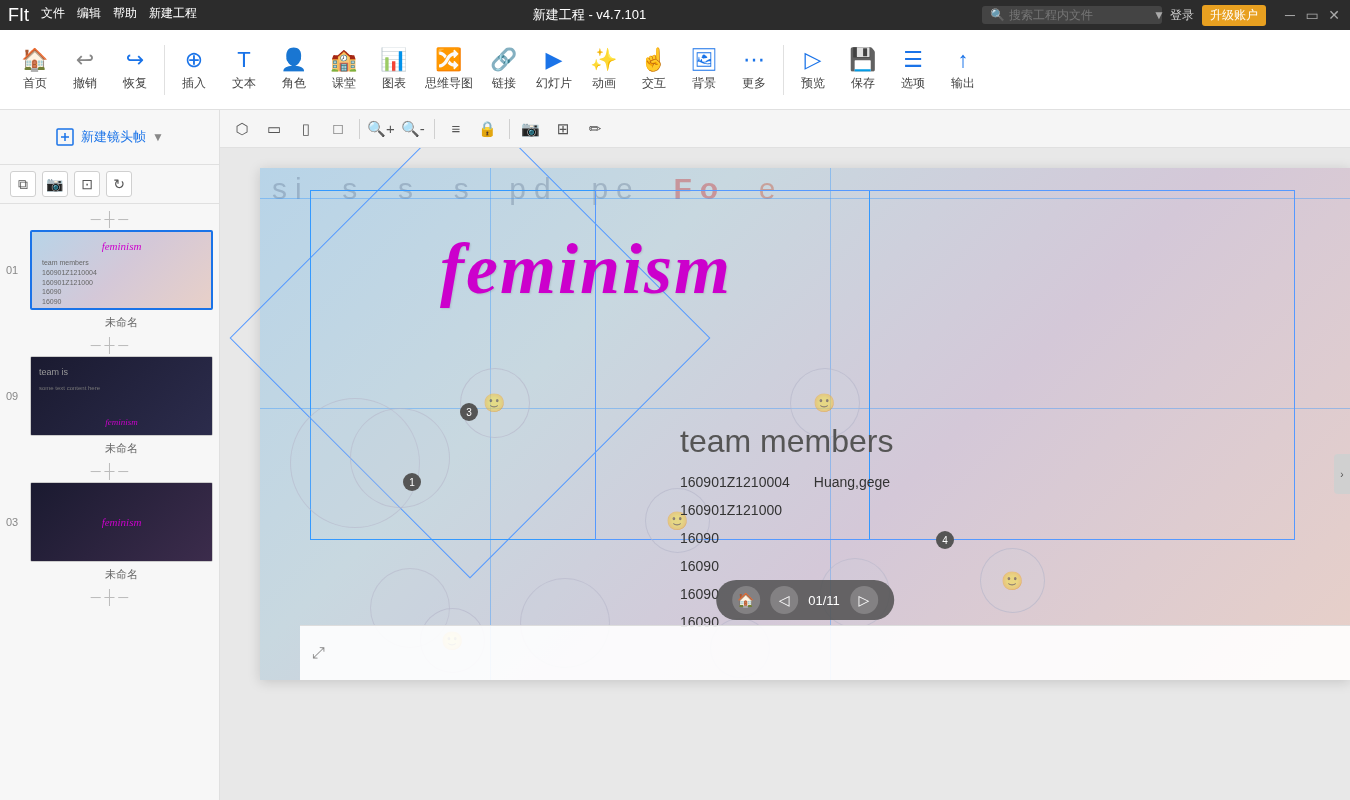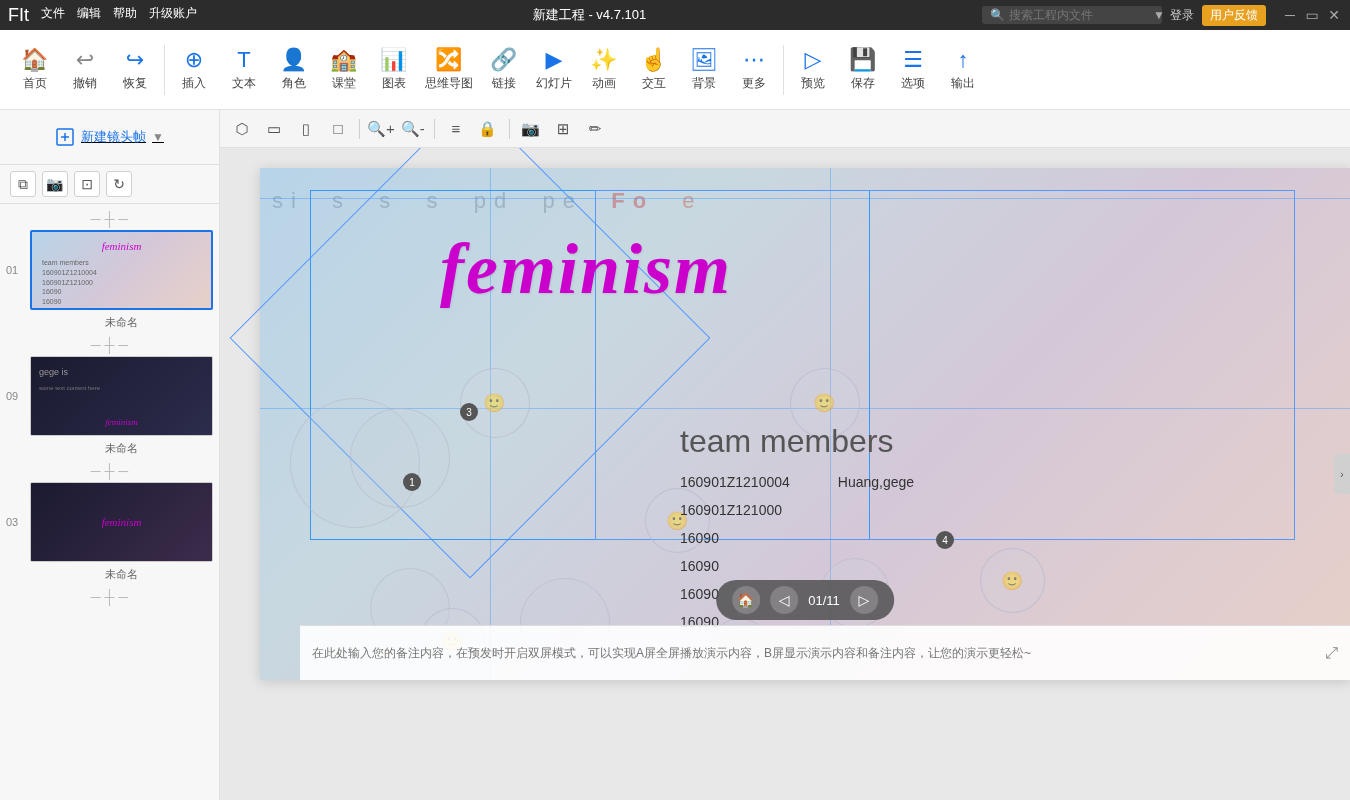--- a/index.html
+++ b/index.html
@@ -53,21 +53,21 @@
     
     #main { display: flex; width: 1350px; height: 690px;  }
 
     
     #left-panel {
       width: 220px; min-width: 220px; background: #f7f7f7; border-right: 1px solid #e0e0e0;
       display: flex; flex-direction: column; overflow: hidden;
     }
     #add-frame-area {
       height: 55px; display: flex; align-items: center; justify-content: center;
-      border-bottom: 1px solid #e0e0e0; cursor: pointer; gap: 6px; text-decoration: underline;
+      border-bottom: 1px solid #e0e0e0; cursor: pointer; gap: 6px;
     }
 
     
     #frame-controls {
       padding: 6px 10px; display: flex; align-items: center; gap: 6px; border-bottom: 1px solid #e0e0e0;
     }
     .frame-ctrl-btn { display: flex; align-items: center; justify-content: center; width: 26px; height: 26px; border: 1px solid #d0d0d0; border-radius: 3px; background: #fff; cursor: pointer; font-size: 14px; color: #555; }
 
     
     #slides-list { flex: 1; overflow-y: auto; padding: 4px 0; }
@@ -151,27 +151,27 @@
       background: rgba(210,215,225,0.2);
       display: flex; align-items: center; justify-content: center;
       color: rgba(100,100,120,0.5);
       font-size: 18px;
     }
 
     
     .bg-text {
       position: absolute;
       top: 0; left: 0;
-      font-size: 22px;
+      font-size: 30px;
       color: rgba(80,100,130,0.3);
       letter-spacing: 8px;
       white-space: nowrap;
       overflow: hidden;
       width: 100%;
-      padding: 20px 12px;
+      padding: 4px 12px;
     }
 
     
     .guide-h { position: absolute; left: 0; right: 0; height: 1px; background: rgba(50,150,255,0.4); pointer-events: none; }
     .guide-v { position: absolute; top: 0; bottom: 0; width: 1px; background: rgba(50,150,255,0.4); pointer-events: none; }
 
     
     #playbar {
       position: absolute;
       bottom: 60px;
@@ -234,33 +234,33 @@
   </style>
 </head>
 <body>
 
 <div id="titlebar">
   <div class="left">
     <span style="font-size:18px;">FIt</span>
     <span style="cursor:pointer;">文件</span>
     <span style="cursor:pointer;">编辑</span>
     <span style="cursor:pointer;">帮助</span>
-    <span style="cursor:pointer;">升级账户</span>
+    <span style="cursor:pointer;">新建工程</span>
   </div>
   <div class="center">
     <span>新建工程 - v4.7.101</span>
   </div>
   <div class="right">
     <div class="search-box">
       <span>🔍</span>
       <input class="search-input" placeholder="搜索工程内文件" style="">
       <span style="color:#aaa;cursor:pointer;">▼</span>
     </div>
     <span class="login-btn">登录</span>
-    <button class="upgrade-btn">用户反馈</button>
+    <button class="upgrade-btn">升级账户</button>
     <div class="win-btns">
       <div class="win-btn">─</div>
       <div class="win-btn">▭</div>
       <div class="win-btn close-btn">✕</div>
     </div>
   </div>
 </div>
 
 <div id="toolbar">
   <div class="toolbar-group">
@@ -397,21 +397,21 @@
       <div class="slide-label">未命名</div>
 
       <div class="slide-separator">
         <span style="font-size:14px;color:#bbb;">─ ┼ ─</span>
       </div>
 
       <div class="slide-item-wrap">
         <span class="slide-num">09</span>
         <div class="slide-thumb thumb-02">
           <div style="width:100%;height:100%;position:relative;background:linear-gradient(135deg,#1a1a30,#2c2c4c);">
-            <div style="position:absolute;top:10px;left:8px;font-size:9px;color:#999;">gege is</div>
+            <div style="position:absolute;top:10px;left:8px;font-size:9px;color:#999;">team is</div>
             <div style="position:absolute;top:28px;left:8px;right:8px;font-size:6px;color:#777;line-height:1.3;">some text content here</div>
             <div style="position:absolute;bottom:8px;left:50%;transform:translateX(-50%);font-size:9px;font-style:italic;font-family:cursive;color:#cc00cc;">feminism</div>
           </div>
         </div>
       </div>
       <div class="slide-label">未命名</div>
 
       <div class="slide-separator">
         <span style="font-size:14px;color:#bbb;">─ ┼ ─</span>
       </div>
@@ -493,21 +493,21 @@
 
         <div class="sel-badge" style="top:305px;left:143px;">1</div>
 
         <div class="feminism-text">feminism</div>
 
         <div class="team-members-text">team members</div>
 
         <div class="member-list">
           <div class="row">
             <span>160901Z1210004</span>
-            <span style="margin-left:28px;">Huang,gege</span>
+            <span style="margin-left:4px;">Huang,gege</span>
           </div>
           <div class="row">
             <span>160901Z121000</span>
           </div>
           <div class="row">
             <span>16090</span>
           </div>
           <div class="row">
             <span>16090</span>
           </div>
@@ -520,21 +520,20 @@
         </div>
 
         <div id="playbar">
           <div class="play-btn">🏠</div>
           <div class="play-btn">◁</div>
           <span class="play-count">01/11</span>
           <div class="play-btn">▷</div>
         </div>
 
         <div id="notes-area">
-          <input class="notes-input" type="text" placeholder="在此处输入您的备注内容，在预发时开启双屏模式，可以实现A屏全屏播放演示内容，B屏显示演示内容和备注内容，让您的演示更轻松~" style="">
           <span class="notes-expand">⤢</span>
         </div>
       </div>
 
       <div id="right-collapse-btn">›</div>
     </div>
   </div>
 </div>
 
 </body></html>

